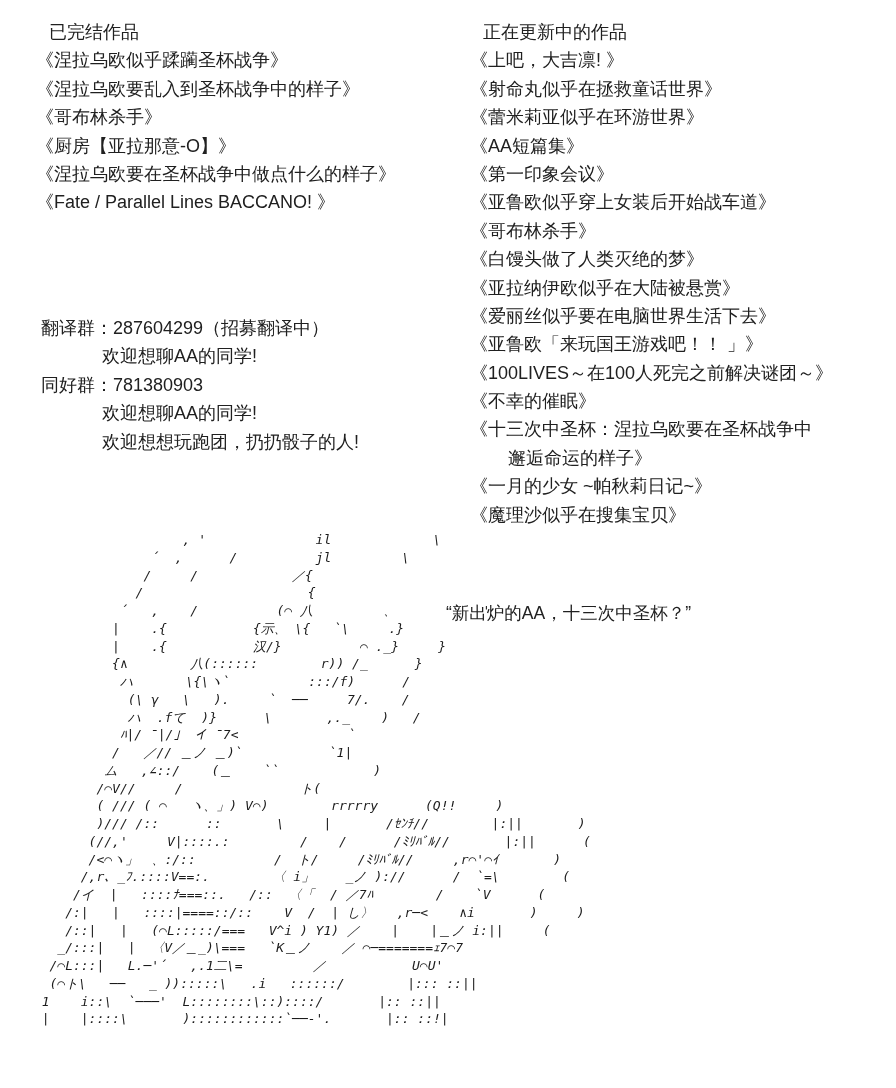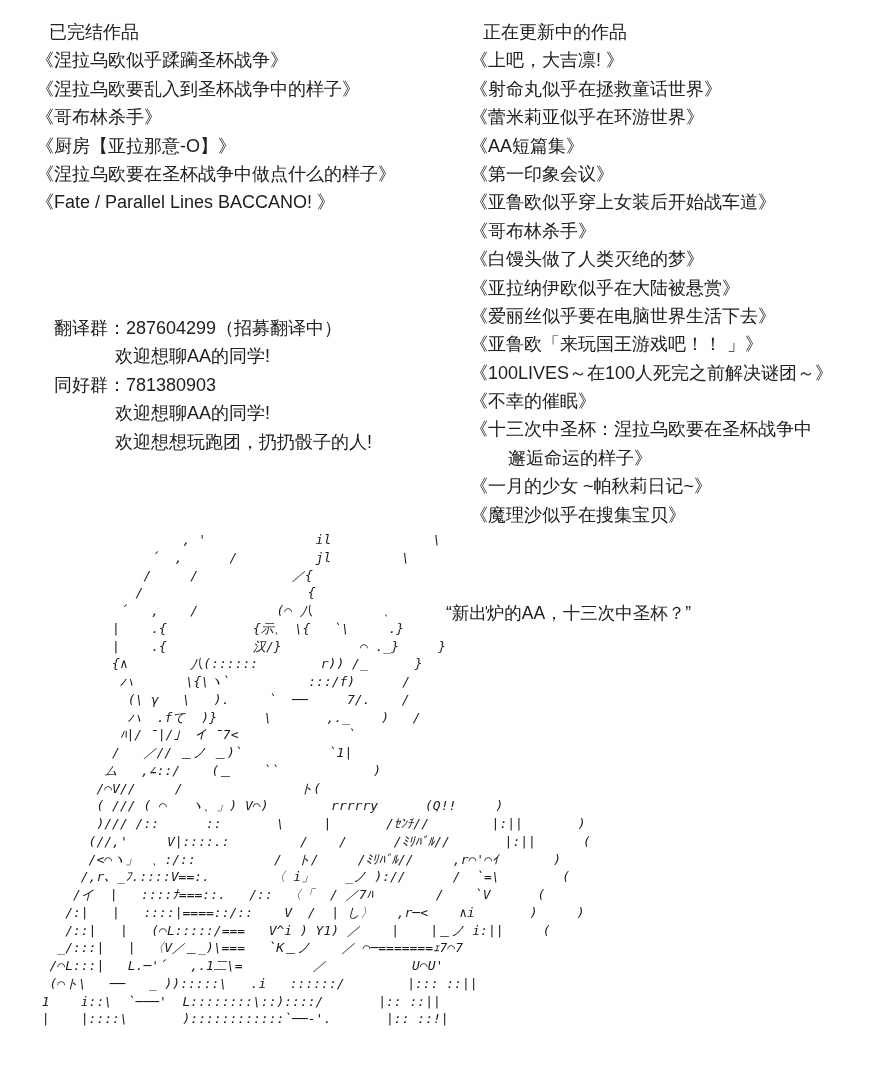--- a/index.html
+++ b/index.html
@@ -5,21 +5,21 @@
   html,body { margin:0; padding:0; }
   body {
     width:896px; height:1088px; position:relative;
     background:#ffffff; color:#202020; overflow:hidden;
     font-family:"Liberation Sans", sans-serif;
   }
   .doc-line { white-space:pre; font-size:18px; line-height:28.4px; height:28.4px; }
   .pad { padding-left:13px; }
   .col-left  { position:absolute; left:36px;  top:18px;  width:430px; }
   .col-right { position:absolute; left:470px; top:18px;  width:430px; }
-  .groups    { position:absolute; left:41px;  top:314px; width:430px; }
+  .groups    { position:absolute; left:28px;  top:314px; width:430px; }
   .group-note { padding-left:74px; }
   .indent2 { padding-left:38px; }
   .speech {
     position:absolute; left:446px; top:601px;
     font-size:17.5px; white-space:pre; color:#202020;
   }
   .aa {
     position:absolute; left:26px; top:531px; margin:0;
     font-family:"DejaVu Sans Mono", monospace;
     font-size:13px; line-height:17.75px; color:#1b1b1b;

